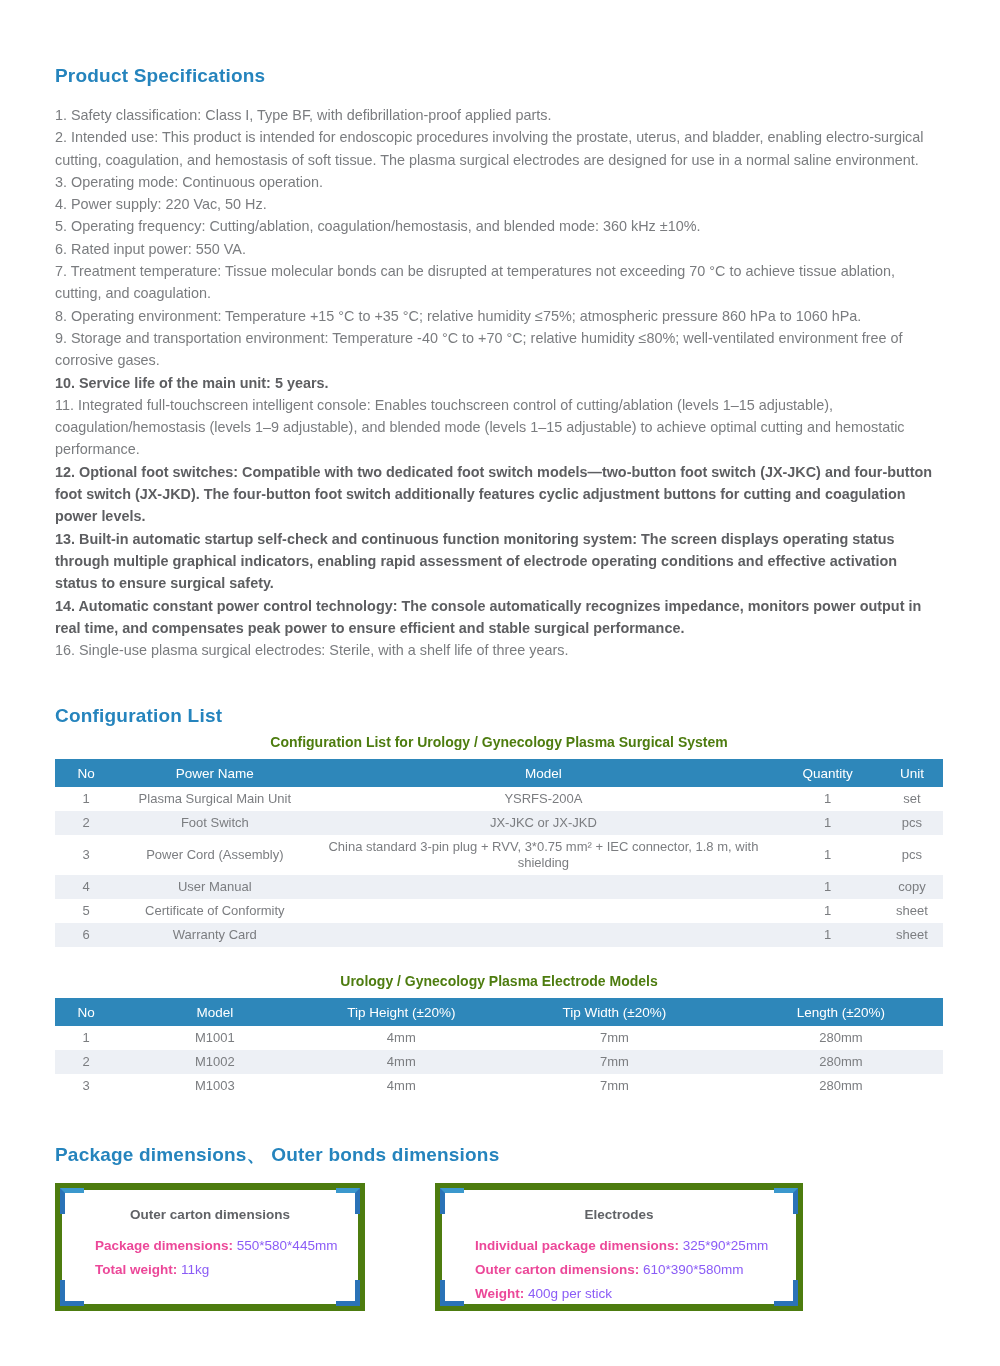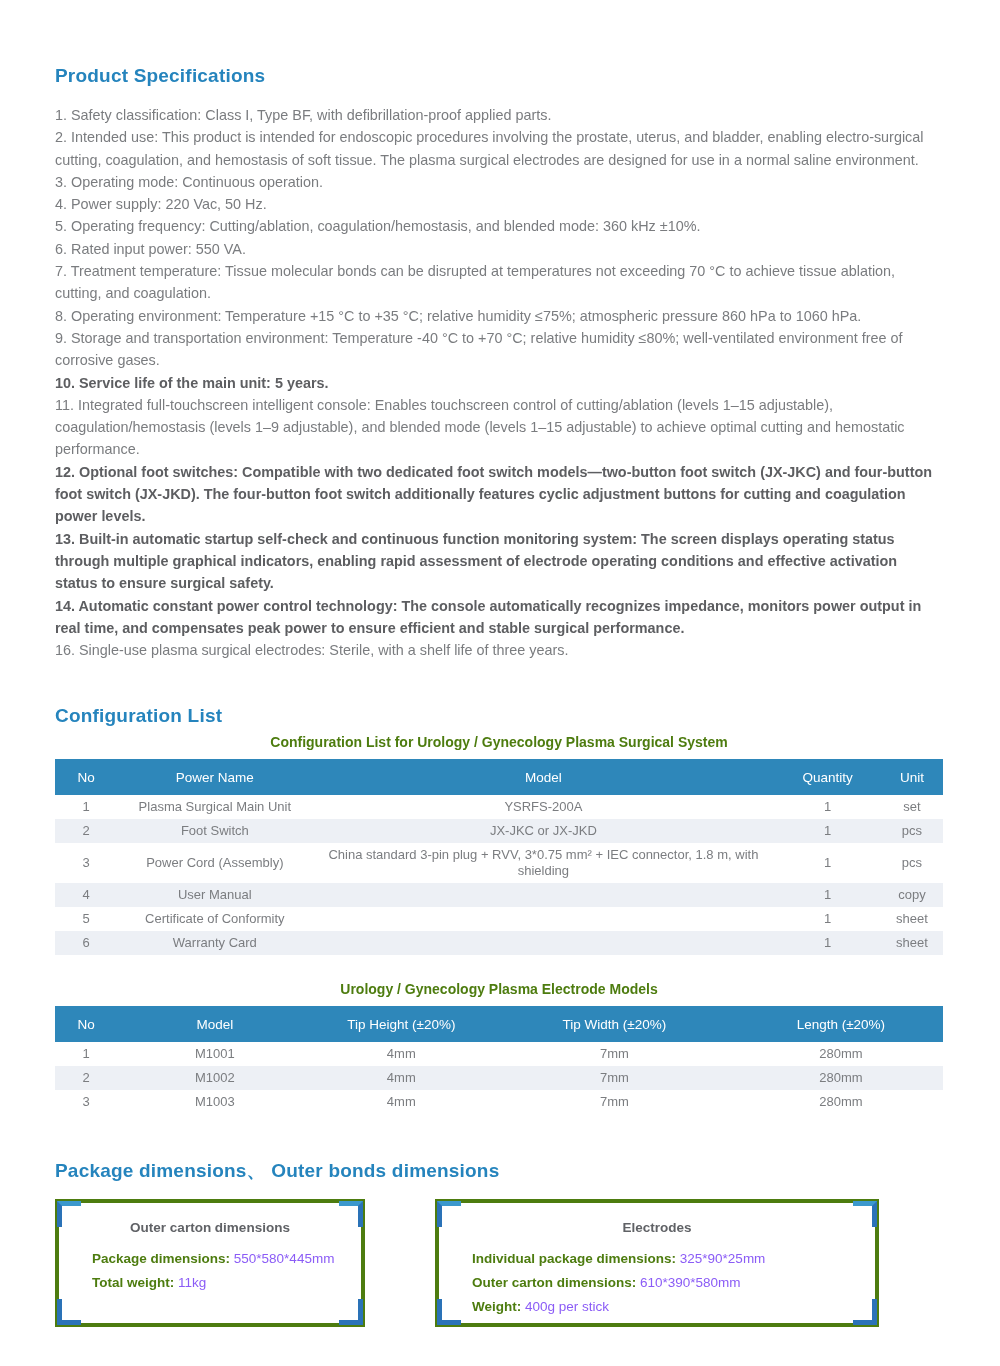--- a/index.html
+++ b/index.html
@@ -41,21 +41,21 @@
     width: 100%;
     border-collapse: collapse;
     margin-top: 9px;
     table-layout: fixed;
   }
   thead th {
     background: #2e87ba;
     color: #ffffff;
     font-size: 13.5px;
     font-weight: normal;
-    height: 36px;
+    height: 28px;
     padding: 2px 4px;
     text-align: center;
   }
   tbody td {
     color: #7b7d80;
     font-size: 13px;
     text-align: center;
     padding: 4px 6px;
     height: 24px;
     line-height: 16px;
@@ -63,40 +63,40 @@
   tbody tr.striped { background: #edf0f5; }
   .section-models { margin-top: 26px; }
   .section-package { margin-top: 44px; }
   .boxes {
     margin-top: 15px;
     display: flex;
     gap: 70px;
   }
   .bracket-box {
     position: relative;
-    border: 4px solid #4d7c0f;
+    border: 7px solid #4d7c0f;
     background: #ffffff;
   }
   .bracket-box.left-box { width: 310px; height: 128px; }
-  .bracket-box.right-box { width: 444px; height: 128px; }
+  .bracket-box.right-box { width: 368px; height: 128px; }
   .corner { position: absolute; width: 24px; height: 26px; }
   .corner.tl { top: -2px; left: -2px; border-top: 5px solid #3b98cd; border-left: 5px solid #2a72b7; }
   .corner.tr { top: -2px; right: -2px; border-top: 5px solid #3b98cd; border-right: 5px solid #2a72b7; }
   .corner.bl { bottom: -2px; left: -2px; border-bottom: 5px solid #2a72b7; border-left: 5px solid #2a72b7; }
   .corner.br { bottom: -2px; right: -2px; border-bottom: 5px solid #2a72b7; border-right: 5px solid #2a72b7; }
   .box-title {
     margin-top: 17px;
     text-align: center;
     font-size: 13.5px;
     font-weight: bold;
     color: #606266;
   }
   .box-lines { margin: 12px 0 0 33px; }
   .box-line { font-size: 13.5px; line-height: 24px; }
-  .box-line .lbl { color: #4d7c0f; font-weight: bold; }
+  .box-line .lbl { color: #ec4899; font-weight: bold; }
   .box-line .val { color: #8b5cf6; }
 </style>
 </head>
 <body>
 
 <div class="page">
 
   <div class="h1">Product Specifications</div>
 
   <div class="spec-list">

